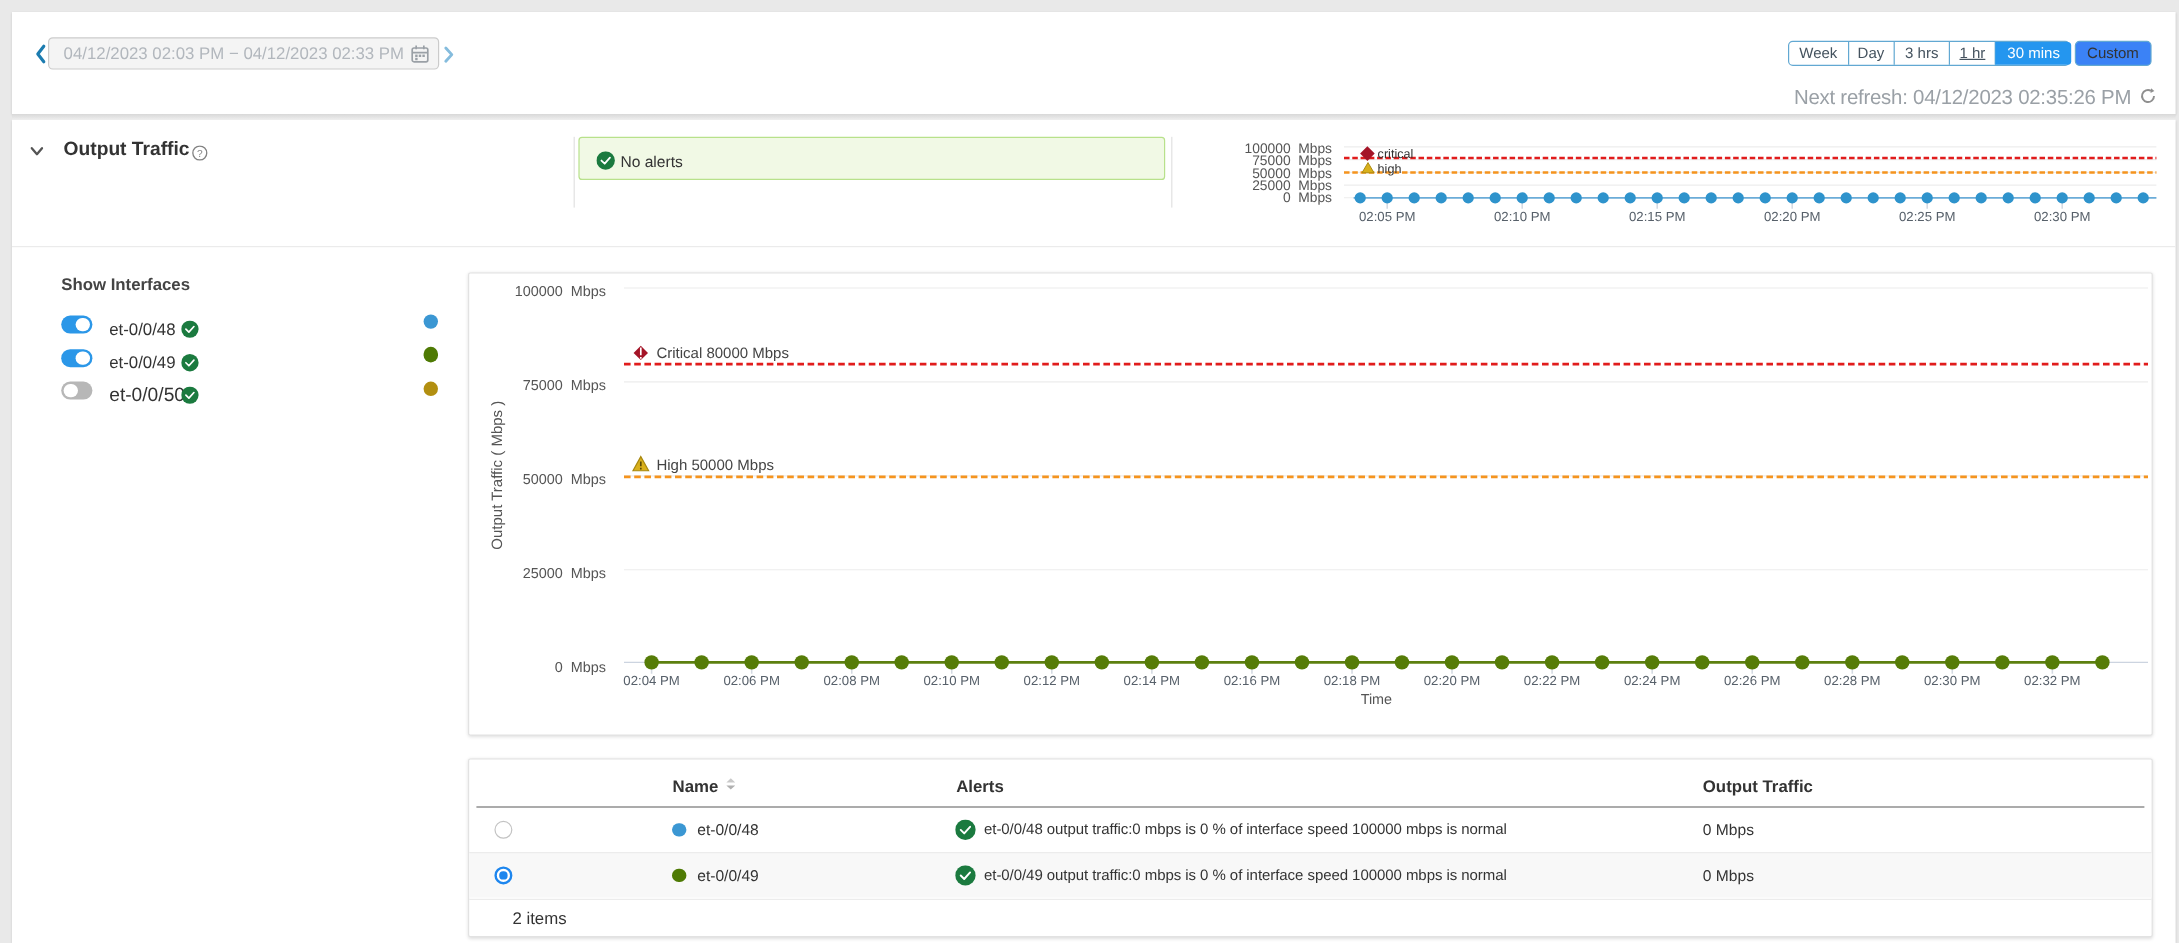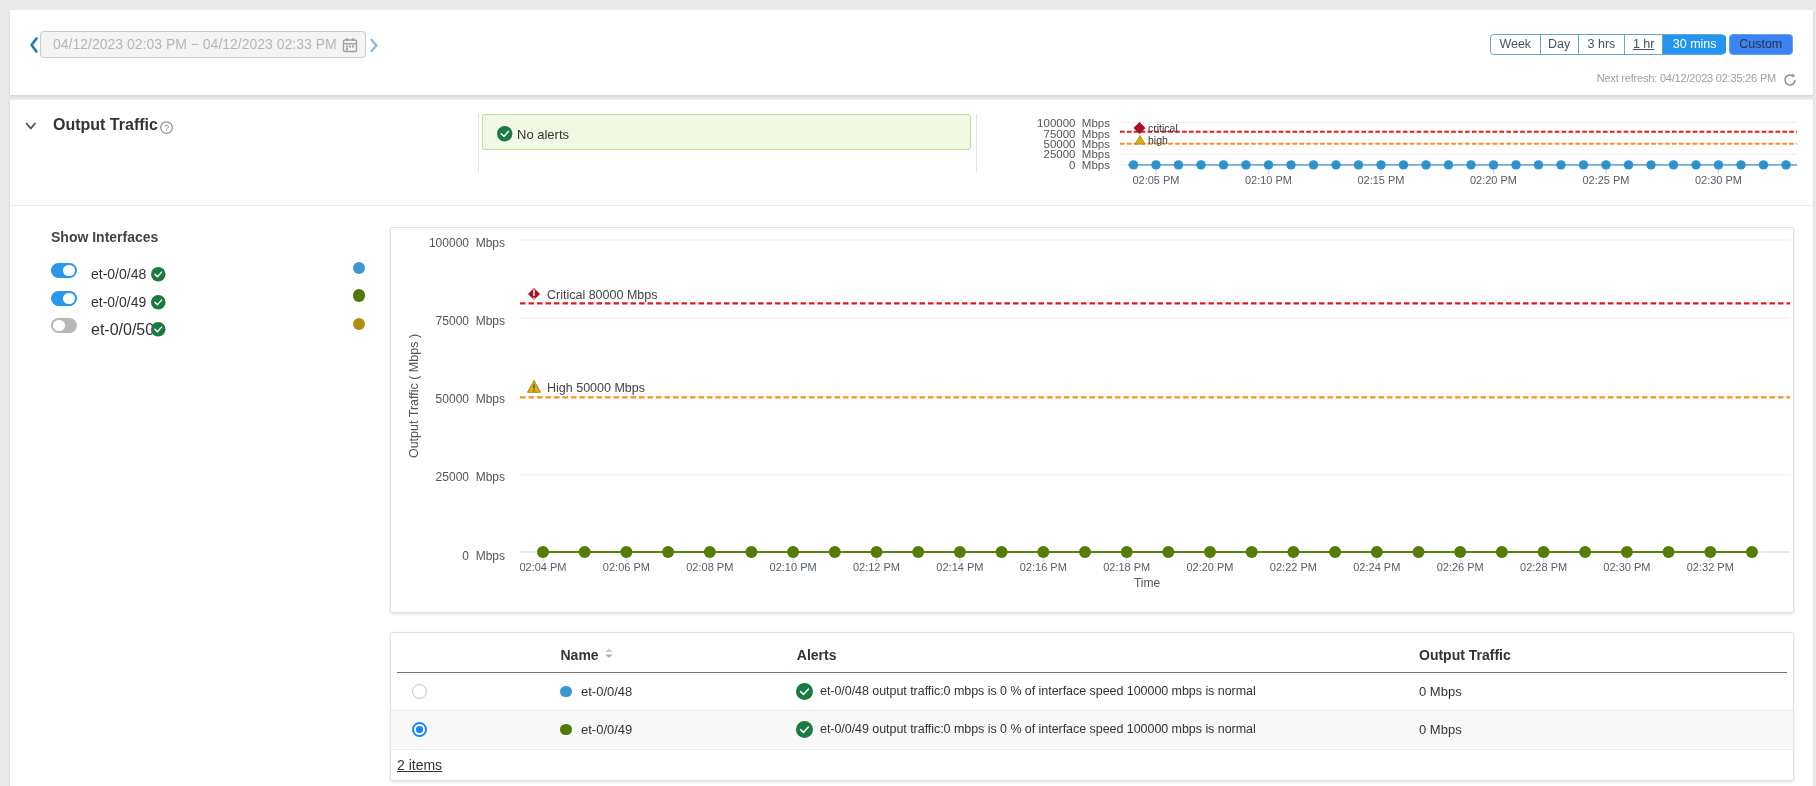--- a/index.html
+++ b/index.html
@@ -27,21 +27,21 @@
     <path d="M 2.5 2 L 7.5 7.5 L 2.5 13" fill="none" stroke="#85bcdd" stroke-width="2.4" stroke-linecap="round" stroke-linejoin="round"></path>
   </svg>
 <div class="abs" style="left:1490px;top:34px;width:235.2px;height:21px;border:1px solid #62a8d2;border-radius:4px;background:#ffffff;">
 <div class="abs" style="left:0px;top:0;width:48.5px;height:19px;font-size:12.5px;color:#44525e;text-align:center;line-height:19px;">Week</div>
 <div class="abs" style="left:48.5px;top:0;width:38.2px;height:19px;border-left:1px solid #62a8d2;font-size:12.5px;color:#44525e;text-align:center;line-height:19px;">Day</div>
 <div class="abs" style="left:86.7px;top:0;width:46.5px;height:19px;border-left:1px solid #62a8d2;font-size:12.5px;color:#44525e;text-align:center;line-height:19px;">3 hrs</div>
 <div class="abs" style="left:133.2px;top:0;width:38.0px;height:19px;border-left:1px solid #62a8d2;font-size:12.5px;color:#44525e;text-align:center;line-height:19px;text-decoration:underline;">1 hr</div>
 <div class="abs" style="left:171.2px;top:0;width:64.0px;height:19px;background:#2496ef;border-left:1px solid #62a8d2;border-radius:0 3px 3px 0;font-size:12.5px;color:#fff;text-align:center;line-height:19px;">30 mins</div>
 </div>
 <div class="abs" style="left:1728.5px;top:34px;width:64.5px;height:21px;background:#3b82f6;border:1px solid #62a8d2;border-radius:4px;font-size:12.5px;color:#333;text-align:center;line-height:19px;">Custom</div>
-<div class="abs" style="left:1446px;top:72px;width:330px;text-align:right;font-size:11px;letter-spacing:-0.2px;color:#9aa0a6;">Next refresh: 04/12/2023 02:35:26 PM</div>
+<div class="abs" style="left:1446px;top:72px;width:330px;text-align:right;font-size:17px;letter-spacing:-0.2px;color:#9aa0a6;">Next refresh: 04/12/2023 02:35:26 PM</div>
 <svg class="abs" style="left:1783px;top:72.5px" width="14" height="14">
     <path d="M 12 7 A 5 5 0 1 1 9.5 2.7" fill="none" stroke="#8f8f8f" stroke-width="1.6"></path>
     <path d="M 9.5 0.5 L 12.3 2.9 L 9.1 4.6 Z" fill="#8f8f8f"></path>
   </svg>
 <svg class="abs" style="left:25px;top:121px" width="12" height="11">
     <path d="M 1.5 2.5 L 5.8 7.5 L 10 2.5" fill="none" stroke="#555" stroke-width="1.9" stroke-linecap="round" stroke-linejoin="round"></path>
   </svg>
 <div class="abs" style="left:53px;top:116px;font-size:16px;font-weight:bold;color:#333;">Output Traffic</div>
 <svg class="abs" style="left:159.5px;top:120.5px" width="14" height="14">
     <circle cx="6.5" cy="6.5" r="5.8" fill="none" stroke="#828282" stroke-width="1.1"></circle>
@@ -254,12 +254,12 @@
 <div class="abs" style="left:560px;top:723.6px;width:11.5px;height:11.5px;border-radius:50%;background:#4e7a04;"></div>
 <div class="abs" style="left:581px;top:721.9px;font-size:13px;color:#333;">et-0/0/49</div>
 <svg class="abs" style="left:796px;top:720.9px" width="18" height="18">
     <circle cx="8.5" cy="8.5" r="8.5" fill="#1b7a3f"></circle>
     <path d="M 4.6 8.6 L 7.5 11.5 L 12.4 6" fill="none" stroke="#fff" stroke-width="1.6" stroke-linecap="round" stroke-linejoin="round"></path>
   </svg>
 <div class="abs" style="left:820px;top:722.1px;font-size:12.5px;color:#333;letter-spacing:-0.05px;">et-0/0/49 output traffic:0 mbps is 0 % of interface speed 100000 mbps is normal</div>
 <div class="abs" style="left:1419px;top:721.9px;font-size:13px;color:#333;">0 Mbps</div>
 <div class="abs" style="left:391px;top:710.3px;width:1402px;height:1px;background:#ececec;"></div>
 <div class="abs" style="left:391px;top:748.5px;width:1402px;height:1px;background:#ececec;"></div>
-<div class="abs" style="left:397px;top:757px;font-size:14px;color:#333;text-decoration:underline;">2 items</div>
+<div class="abs" style="left:427px;top:757px;font-size:14px;color:#333;">2 items</div>
 </body></html>

